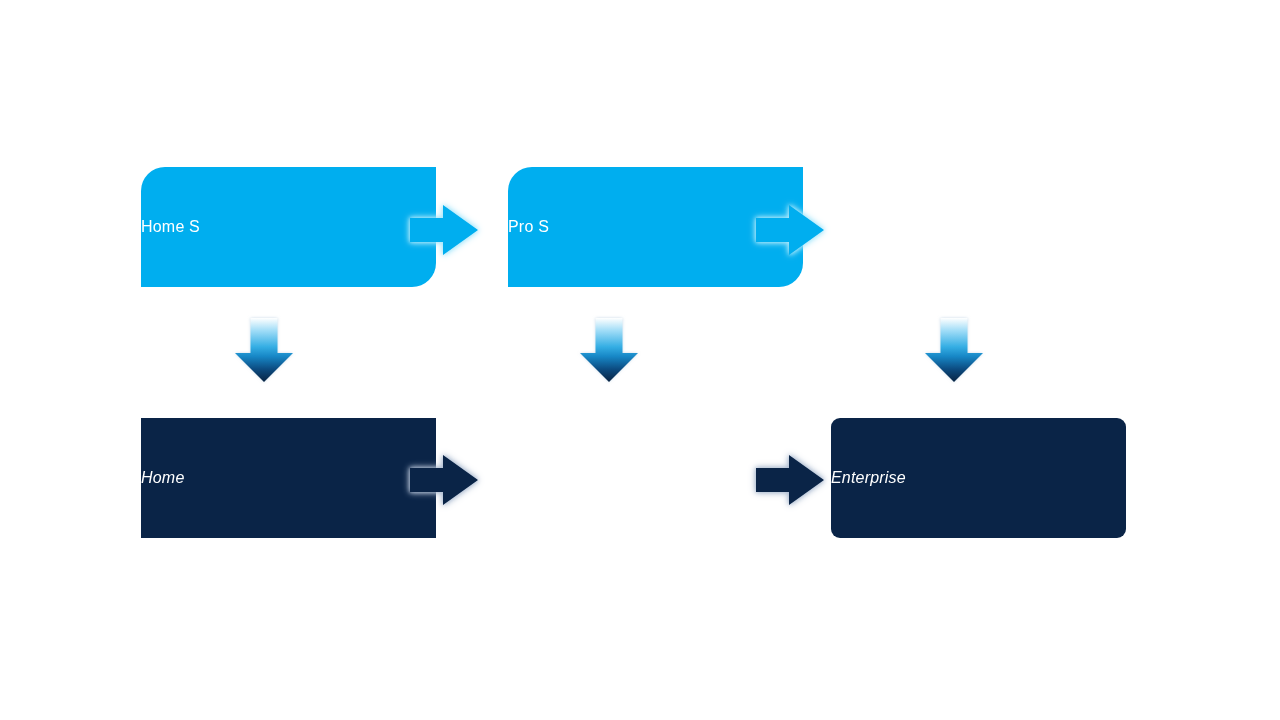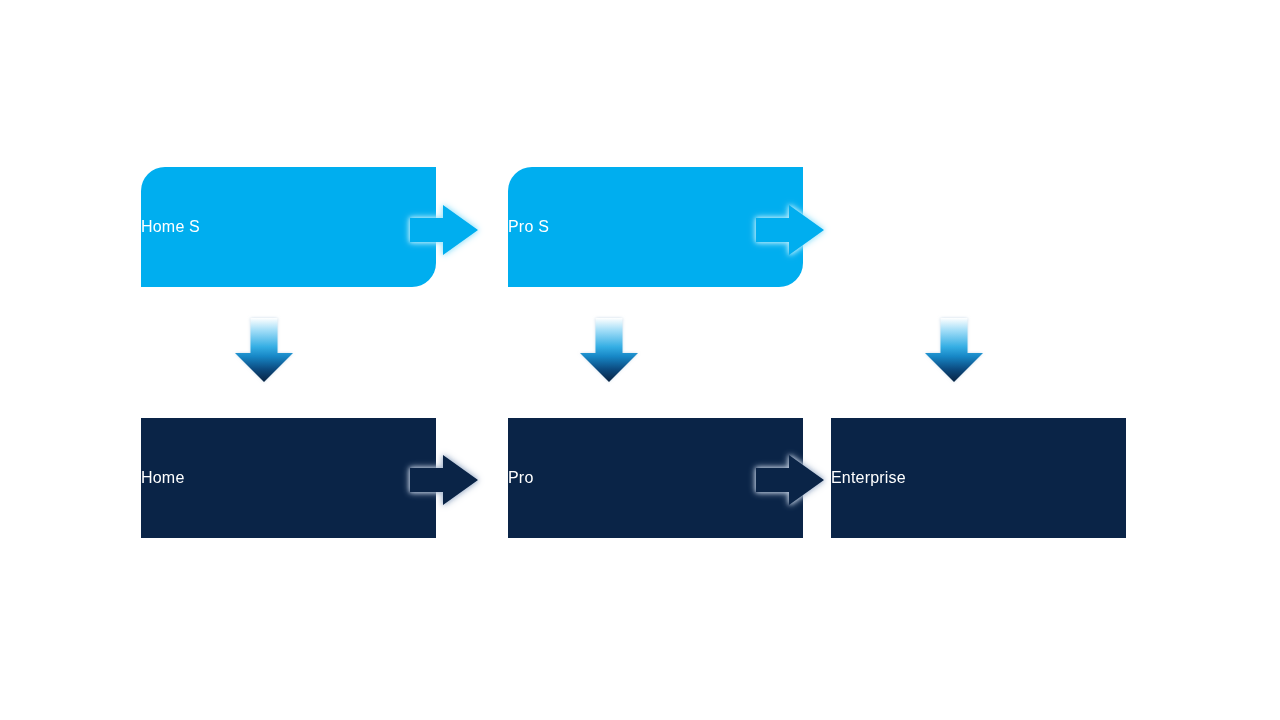--- a/index.html
+++ b/index.html
@@ -28,23 +28,23 @@
   }
   .box.top {
     background: var(--top-box, #00AEEF);
     border-radius: 24px 0 24px 0;
   }
   .box.bottom {
     background: var(--bottom-box, #0A2447);
   }
   .col1 { left: 141px; }
   .col2 { left: 508px; }
-  .col3 { left: 831px; }
+  .col3 { left: 831px; border-radius: 9px; }
   .row-top { top: 167px; }
-  .row-bottom { top: 418px; }
+  .row-bottom { top: 418px; font-style: italic; }
 
   .h-arrow { position: absolute; width: 68px; height: 50px; }
   .h-arrow.cyan polygon { fill: var(--top-box, #00AEEF); }
   .h-arrow.cyan {
     filter: drop-shadow(0 0 2px var(--glow-cyan, #A9E7FB))
             drop-shadow(0 0 3px var(--glow-cyan, #A9E7FB));
   }
   .h-arrow.navy polygon { fill: var(--bottom-box, #0A2447); }
   .h-arrow.navy {
     filter: drop-shadow(0 0 2px var(--glow-navy, #AEBDD2))
@@ -89,23 +89,20 @@
   <div class="box top col1 row-top">
     <span>Home S</span>
   </div>
   <div class="box top col2 row-top">
     <span>Pro S</span>
   </div>
 
   <div class="box bottom col1 row-bottom">
     <span>Home</span>
   </div>
-  <div class="box bottom col2 row-bottom">
-    <span>Pro</span>
-  </div>
   <div class="box bottom col3 row-bottom">
     <span>Enterprise</span>
   </div>
 
   <svg class="h-arrow cyan ha1 ha-top" viewBox="0 0 68 50">
     <polygon points="0,13 33,13 33,0 68,25 33,50 33,37 0,37"></polygon>
   </svg>
   <svg class="h-arrow cyan ha2 ha-top" viewBox="0 0 68 50">
     <polygon points="0,13 33,13 33,0 68,25 33,50 33,37 0,37"></polygon>
   </svg>

